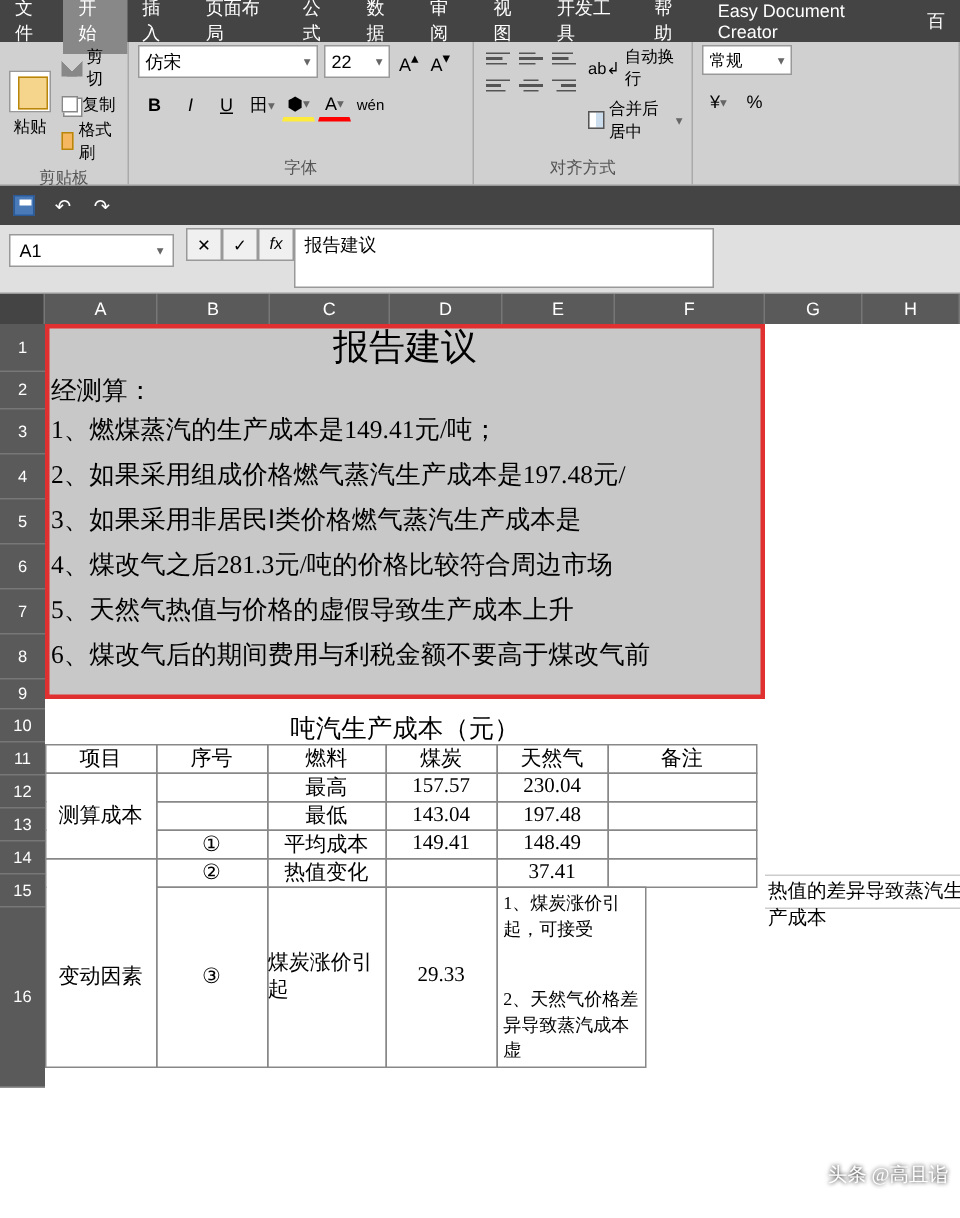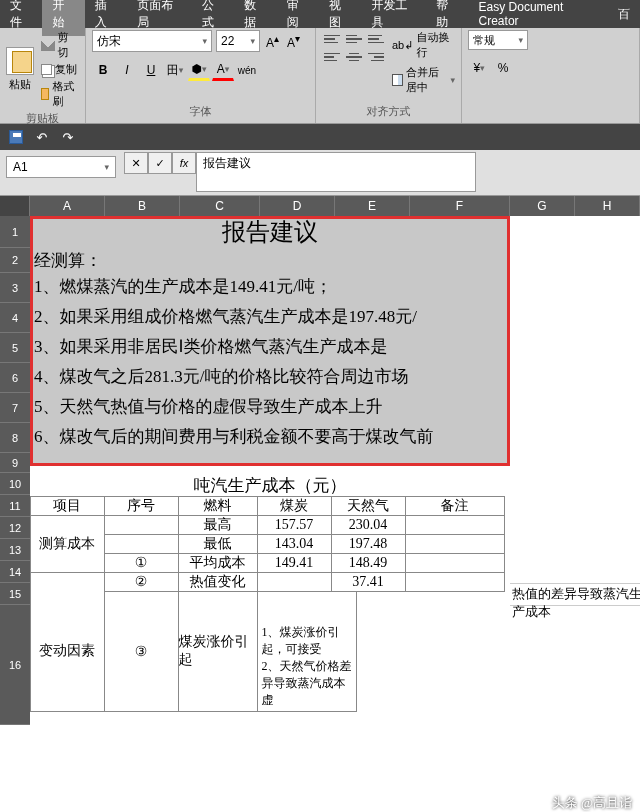--- a/index.html
+++ b/index.html
@@ -80,21 +80,21 @@
 .table2 { position:absolute; left:0; top:258px; }
 .t2-title { width:480px; text-align:center; font-size:17px; font-family:"SimHei"; height:22px;}
 .t2-grid { font-size:14px; }
 .t2-row { display:flex; }
 .t2-cell { border:1px solid #888; display:flex; align-items:center; justify-content:center; padding:0 0; margin:-0.5px;}
 .cA{width:75px}.cB{width:75px}.cC{width:80px}.cD{width:75px}.cE{width:75px}.cF{width:100px}
 
 .extra-col { position:absolute; left:480px; top:280px; font-size:13px; width:140px; }
 .extra-cell { border-bottom:1px solid #ccc; padding:1px 2px; }
 
-.watermark { position:absolute; right:8px; bottom:0; font-size:13px; color:#fff; text-shadow:0 0 3px #000; font-family:"Microsoft YaHei";}
+.watermark { position:absolute; right:8px; bottom:20px; font-size:13px; color:#fff; text-shadow:0 0 3px #000; font-family:"Microsoft YaHei";}
 </style>
 </head>
 <body>
 
 <div class="menubar">
   <div class="tab">文件</div>
   <div class="tab active">开始</div>
   <div class="tab">插入</div>
   <div class="tab">页面布局</div>
   <div class="tab">公式</div>
@@ -335,21 +335,22 @@
             <div class="t2-cell cB">②</div>
             <div class="t2-cell cC">热值变化</div>
             <div class="t2-cell cD"></div>
             <div class="t2-cell cE">37.41</div>
             <div class="t2-cell cF"></div>
           </div>
           <div class="t2-row" style="height:120px">
             <div class="t2-cell cA" style="border-top:none">变动因素</div>
             <div class="t2-cell cB">③</div>
             <div class="t2-cell cC">煤炭涨价引起</div>
-            <div class="t2-cell cF" style="font-size:12px;flex-direction:column;align-items:flex-start;padding:2px 4px;justify-content:flex-end">
+            <div class="t2-cell cD">29.33</div>
+            <div class="t2-cell cF" style="font-size:12px;flex-direction:column;align-items:flex-start;padding:2px 4px;justify-content:space-between">
               <div>1、煤炭涨价引起，可接受</div>
               <div>2、天然气价格差异导致蒸汽成本虚</div>
             </div>
           </div>
         </div>
       </div>
       <div class="extra-col">
         <div class="extra-cell" style="height:88px"></div>
         <div class="extra-cell" style="height:22px">热值的差异导致蒸汽生产成本</div>
       </div>

